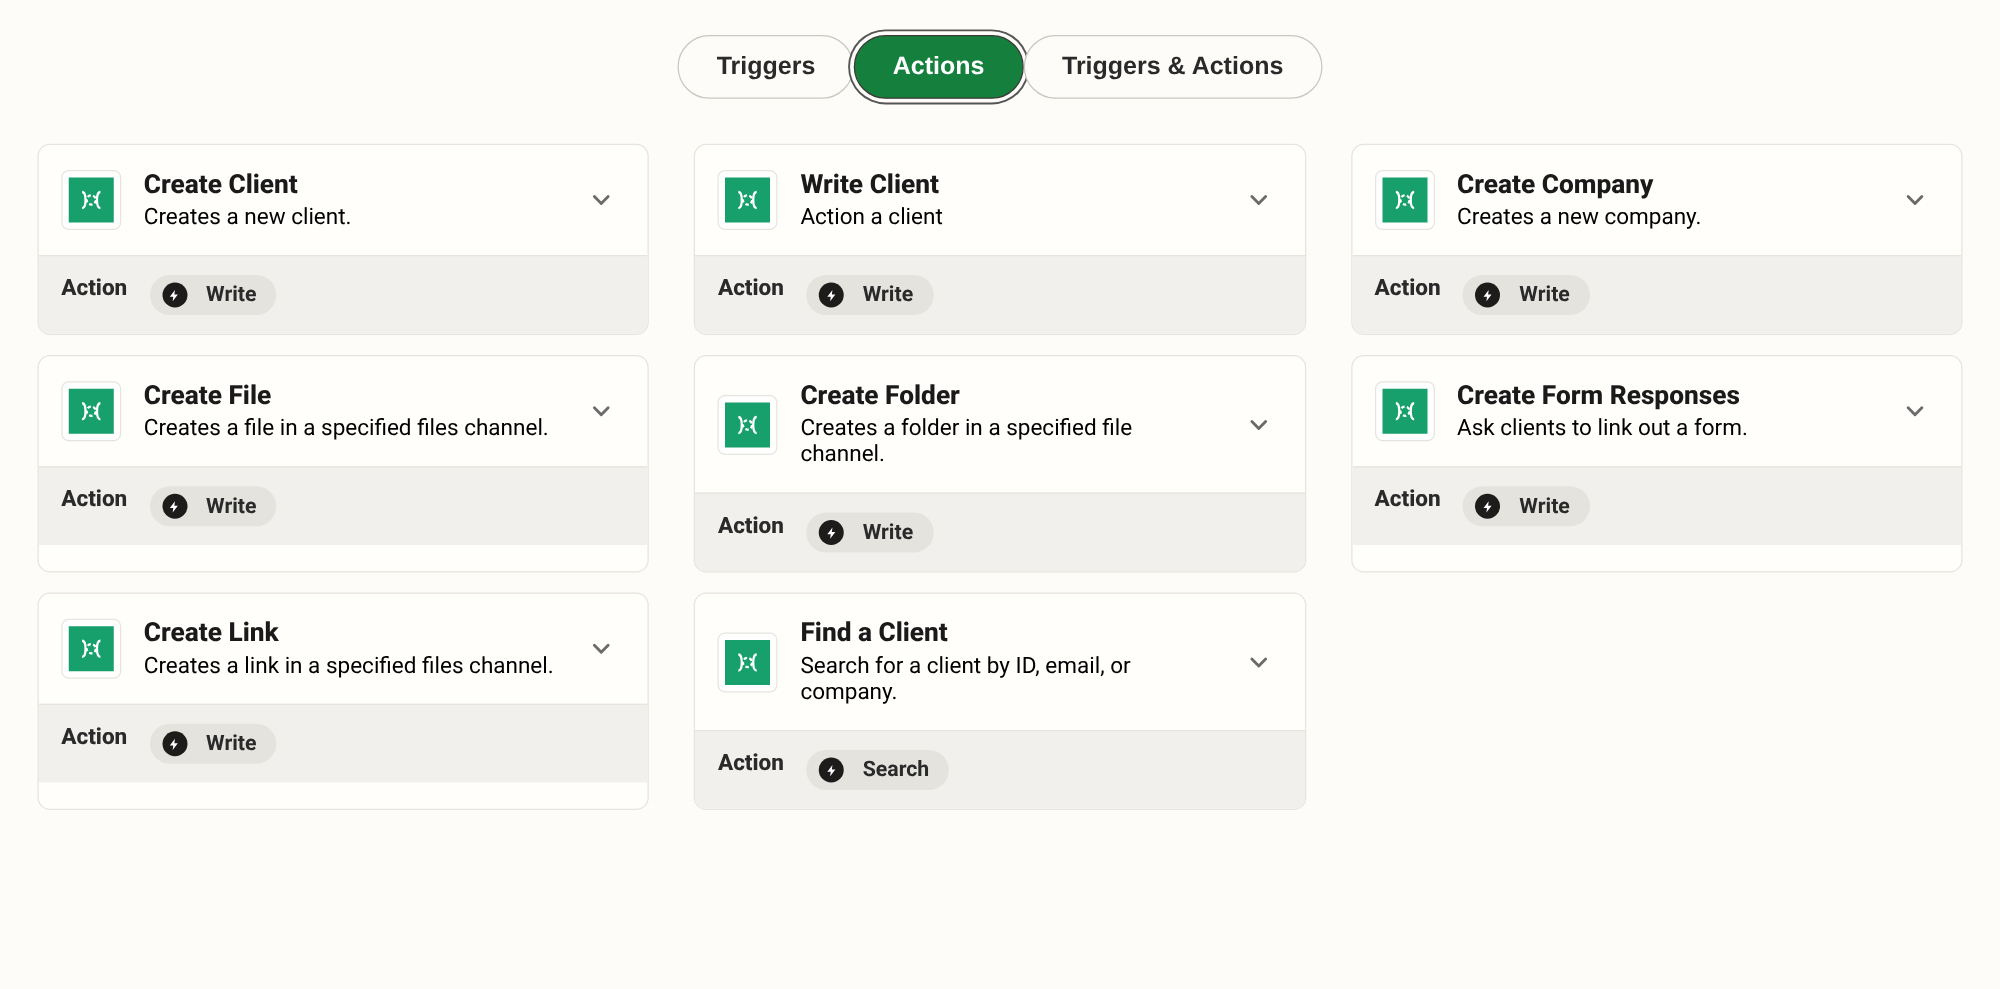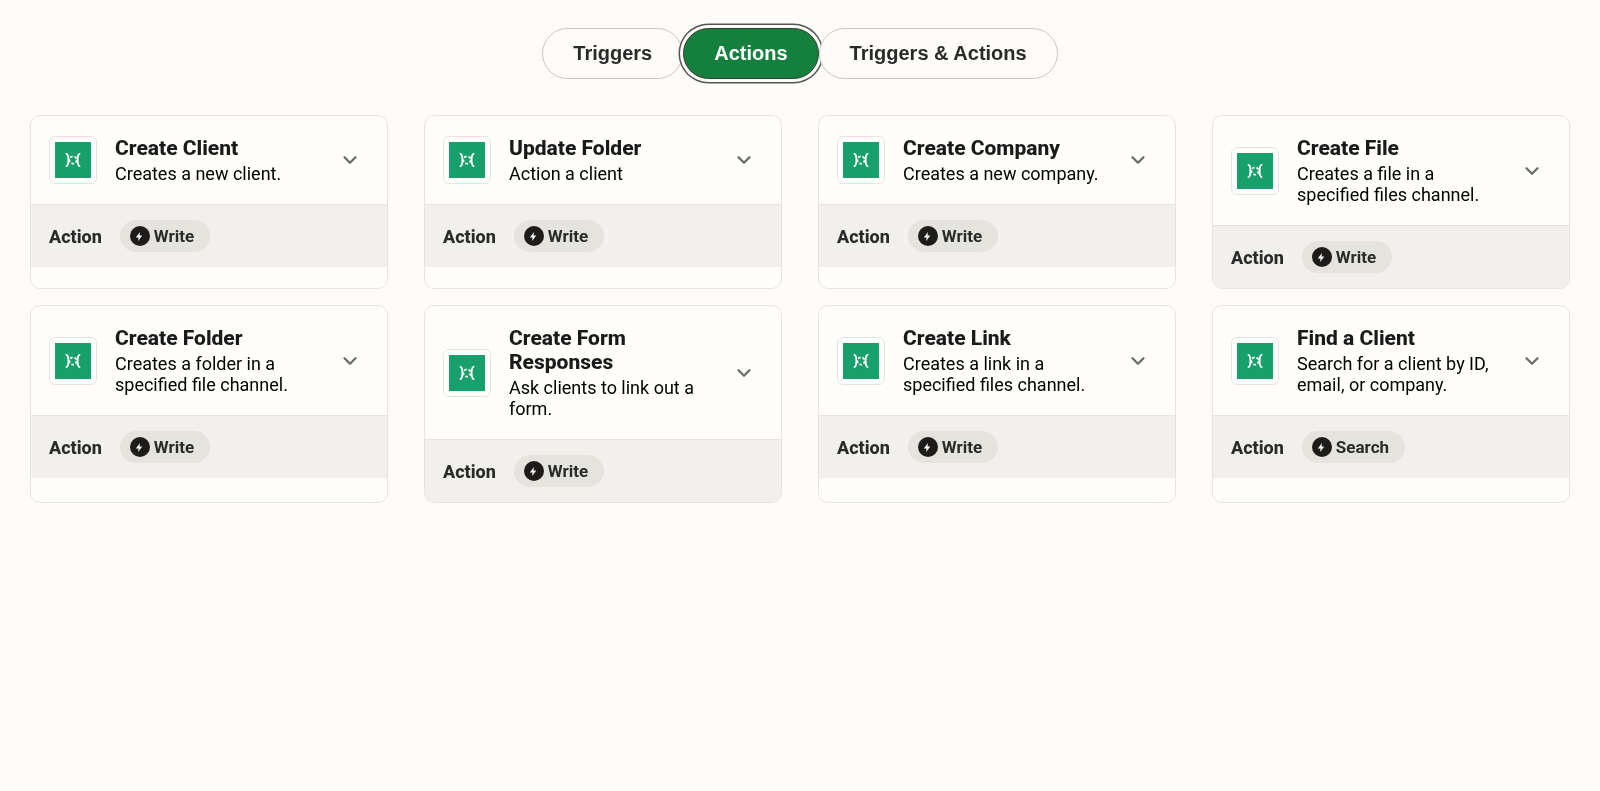--- a/index.html
+++ b/index.html
@@ -30,21 +30,21 @@
       cursor: pointer;
     }
     .tab.active {
       background: #15803d;
       color: #fff;
       border-color: #3b3935;
       box-shadow: 0 0 0 3px #fdfcf8, 0 0 0 4.5px #555;
     }
     .grid {
       display: grid;
-      grid-template-columns: 1fr 1fr 1fr 1fr;
+      grid-template-columns: 1fr 1fr 1fr;
       gap: 16px 36px;
       max-width: 1540px;
       margin: 0 auto;
     }
     .card {
       border: 1.5px solid #e6e4de;
       border-radius: 10px;
       overflow: hidden;
       background: #fffefb;
     }
@@ -88,35 +88,34 @@
       font-size: 18px;
       color: #000000;
       font-weight: 400;
     }
     .chevron {
       color: #6b6b6b;
       flex-shrink: 0;
     }
     .card-footer {
       display: flex;
-      align-items: center;
       padding: 15px 18px;
       gap: 18px;
       background: #f2f0ec;
       border-top: 1px solid #e6e4de;
     }
     .footer-label {
       font-size: 18px;
       font-weight: 800;
       color: #2a2a2a;
     }
     .chip {
       display: inline-flex;
       align-items: center;
-      gap: 4px;
+      gap: 15px;
       background: #e4e3de;
       border-radius: 999px;
       padding: 6px 16px 6px 10px;
     }
     .chip-icon {
       width: 20px;
       height: 20px;
       border-radius: 50%;
       background: #1d1c1a;
       color: #fff;
@@ -179,21 +178,21 @@
       <div class="card-icon-wrap">
         <div class="card-icon">
           <svg width="22" height="22" viewBox="0 0 24 24" fill="none" stroke="currentColor" stroke-width="2">
               <path d="M4 5c2 0 3 2 3 7s-1 7-3 7"></path>
               <path d="M20 5c-2 0-3 2-3 7s1 7 3 7"></path>
               <circle cx="12" cy="12" r="4" stroke-dasharray="3 2"></circle>
             </svg>
         </div>
       </div>
       <div class="card-text">
-        <div class="card-title">Update Folder</div>
+        <div class="card-title">Write Client</div>
         <div class="card-desc">Action a client</div>
       </div>
       <svg class="chevron" width="22" height="22" viewBox="0 0 24 24" fill="none" stroke="currentColor" stroke-width="2.5" stroke-linecap="round" stroke-linejoin="round">
           <polyline points="6 9 12 15 18 9"></polyline>
         </svg>
     </div>
     <div class="card-footer">
       <span class="footer-label">Action</span>
       <span class="chip">
         <span class="chip-icon">

